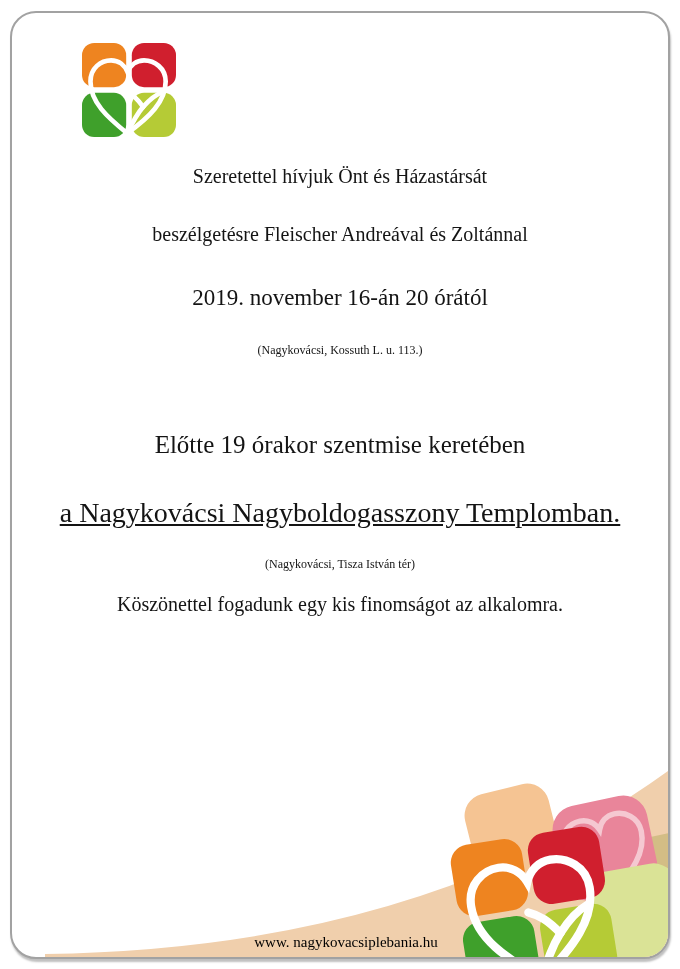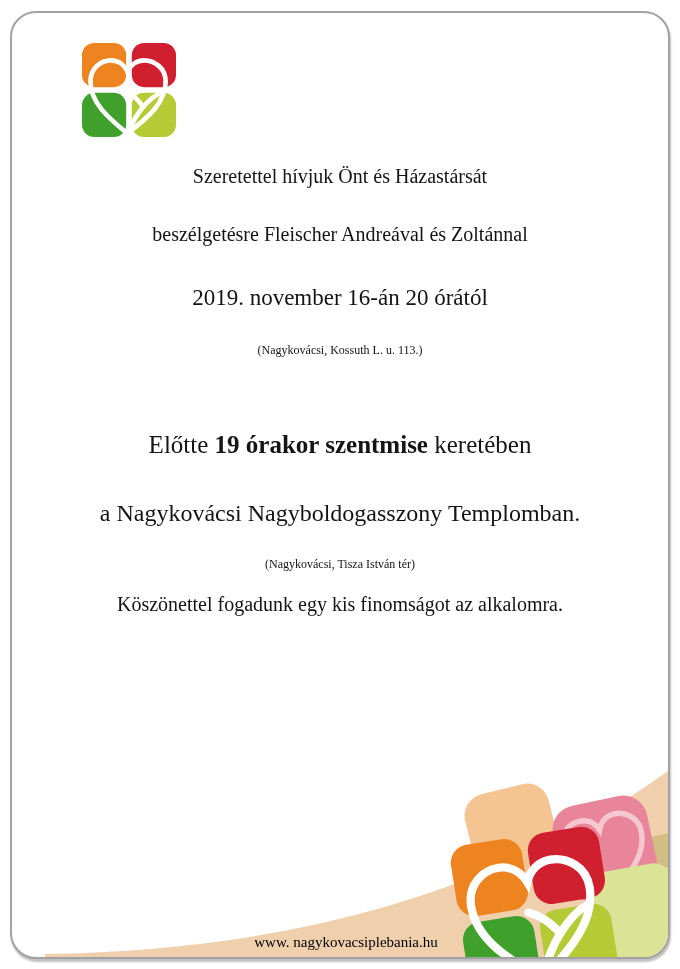--- a/index.html
+++ b/index.html
@@ -10,22 +10,22 @@
     overflow:hidden;box-shadow:1px 3px 2px rgba(0,0,0,.25);
   }
   .logo{position:absolute;left:70px;top:30px;width:94px;height:94px;z-index:3;}
   .decor{position:absolute;left:0;top:0;width:656px;height:944px;z-index:1;pointer-events:none;}
   .content{position:relative;z-index:2;text-align:center;}
   .content p{margin:16px;}
   .intro{padding-top:126px;font-size:20px;line-height:42px;}
   .datetime{margin-top:4px;font-size:23px;line-height:54px;font-weight:normal;}
   .addr{margin-top:-4px;font-size:12px;line-height:18px;}
   .mass{margin-top:60px;font-size:25px;line-height:52px;}
-  .mass .church{font-size:24px;}
-  .bold{font-weight:bold;}
+  .mass .church{font-size:28px;text-decoration:underline;}
+  .bold{font-weight:normal;}
   .thanks{margin-top:118px;font-size:20px;line-height:30px;}
   .website{
     position:absolute;z-index:2;top:919px;left:calc(50% + 6px);
     transform:translateX(-50%);font-size:15px;line-height:20px;
     color:#000000;white-space:nowrap;
   }
 </style>
 </head>
 <body>
 

